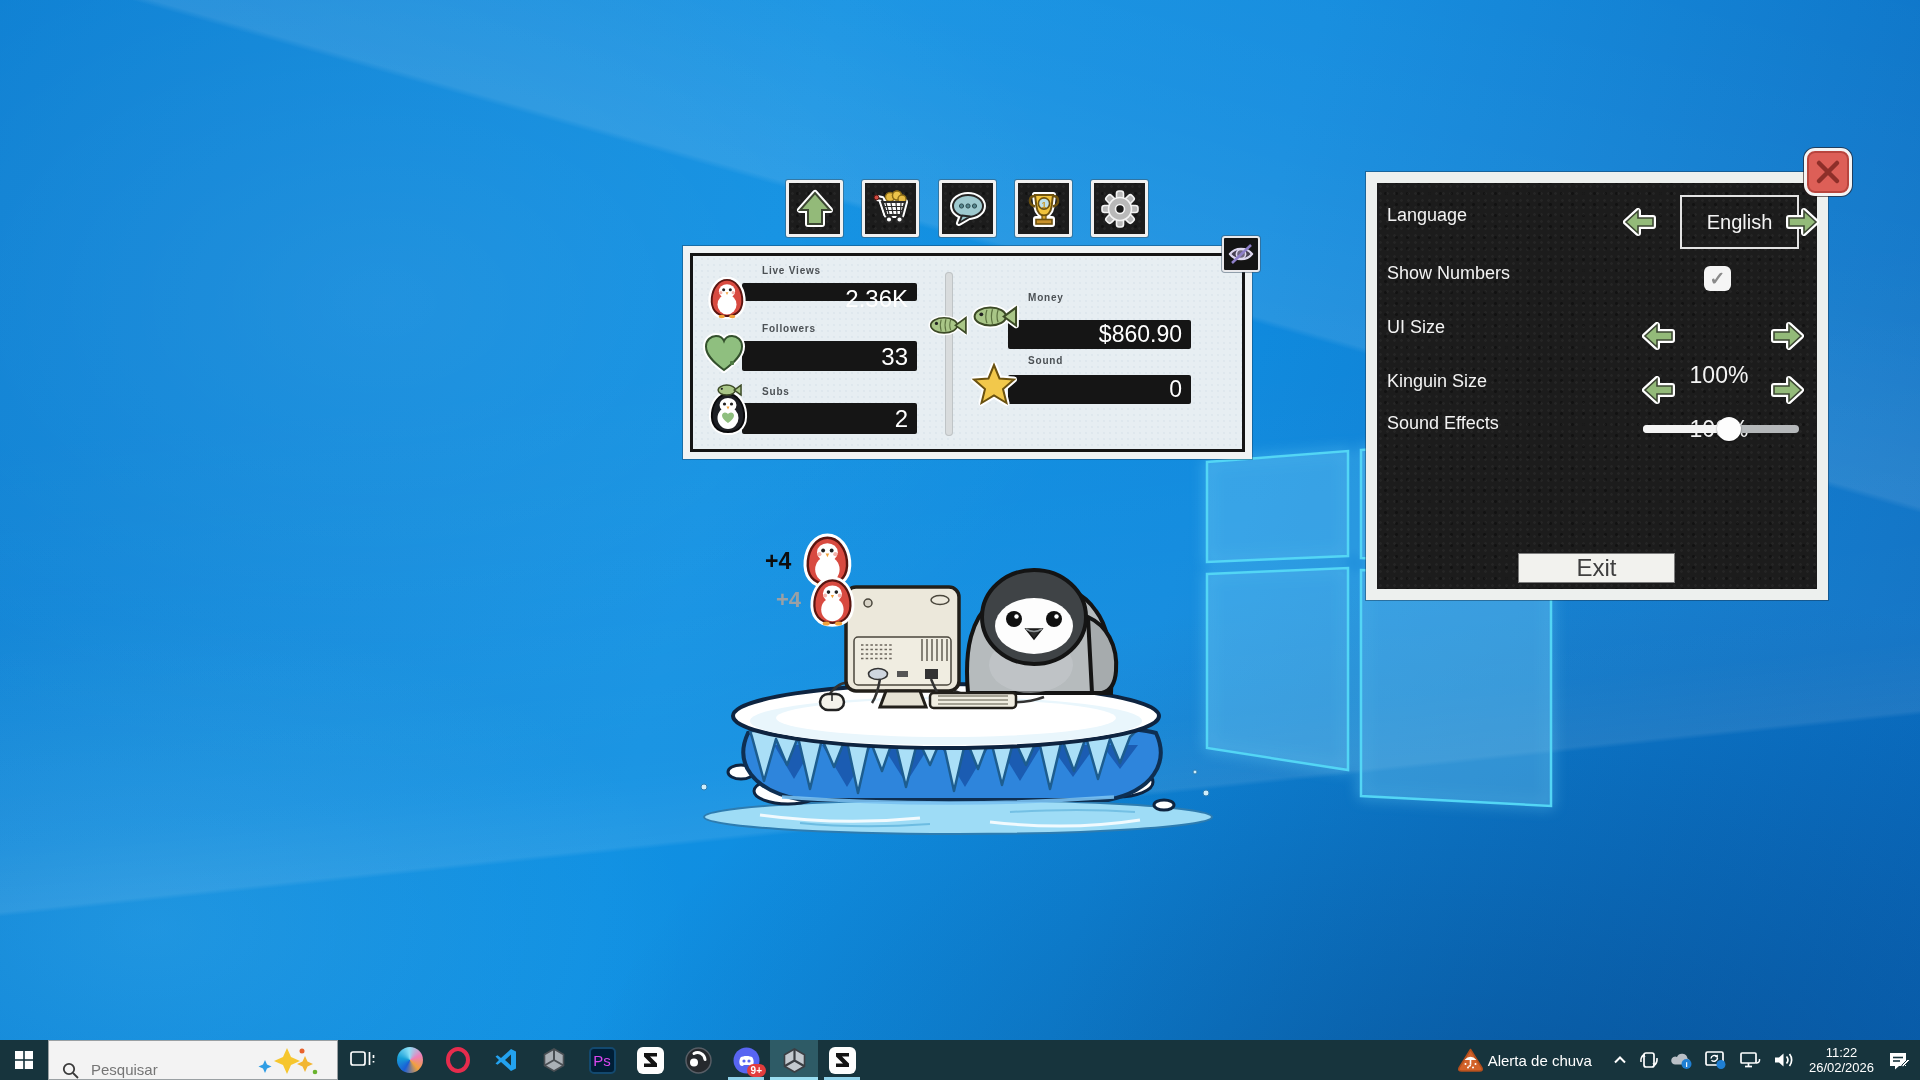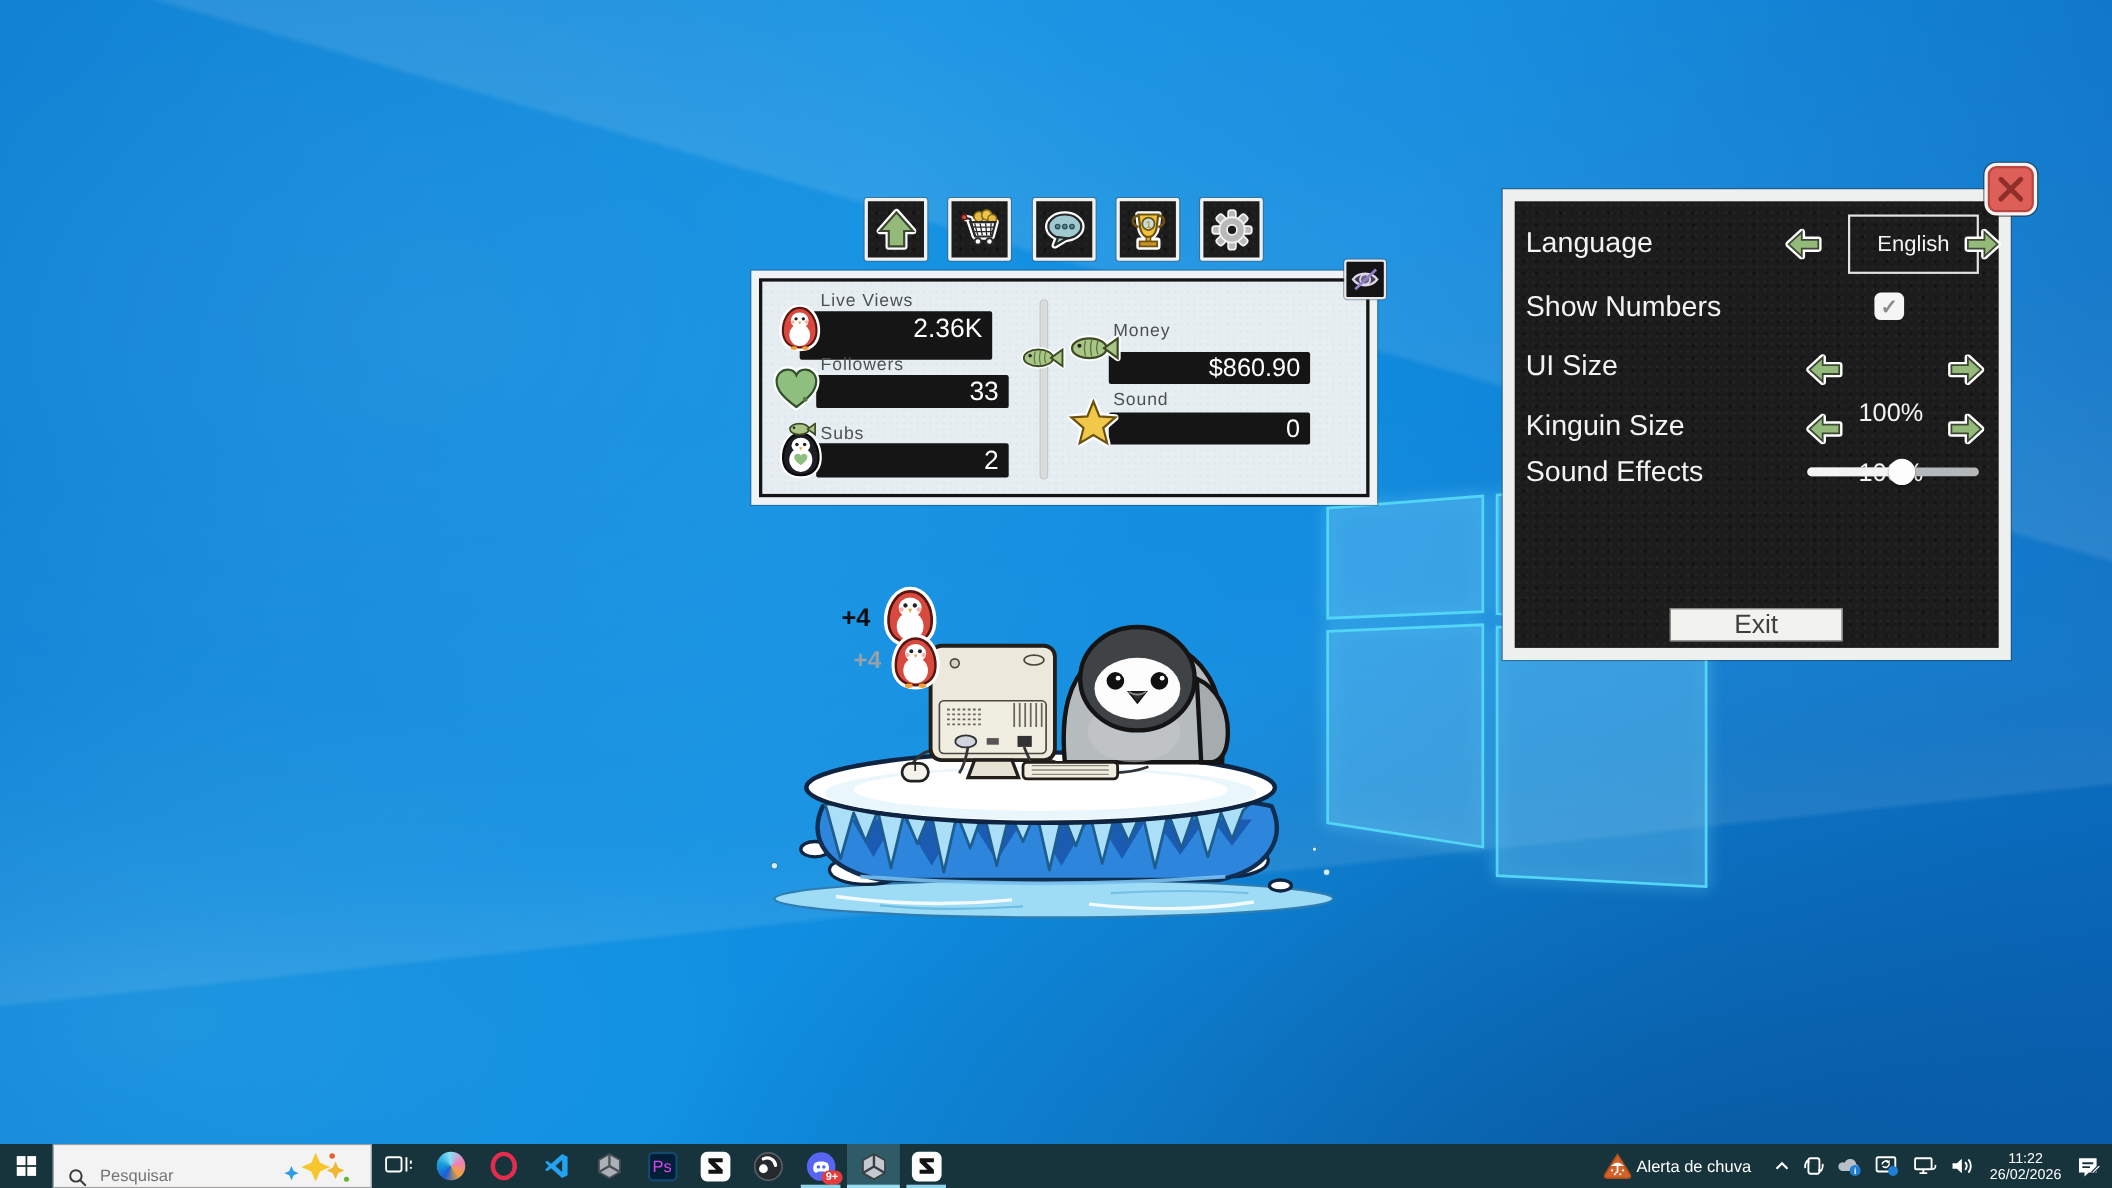--- a/index.html
+++ b/index.html
@@ -32,31 +32,31 @@
     background-size:6px 6px;}
 
   
   .toolbtn{position:absolute;top:180px;width:57px;height:57px;border:3px solid #f1f1f1;
     border-radius:2px;display:flex;align-items:center;justify-content:center;
     box-shadow:0 0 0 1px rgba(60,90,110,.55);cursor:pointer;}
 
   
   .stats{left:690px;top:253px;width:555px;height:199px;border:3px solid #141414;
     box-shadow:0 0 0 7px #f0f3f4, 0 0 0 8px rgba(20,40,60,.35);}
-  .slabel{position:absolute;font-size:16px;font-weight:400;color:#4b5054;letter-spacing:.8px;}
+  .slabel{position:absolute;font-size:10px;font-weight:700;color:#4b5054;letter-spacing:.8px;margin-left:16px;}
   .bar{position:absolute;background:#151515;color:#fff;text-align:right;padding-right:9px;border-radius:2px;}
   .bar.big{font-size:24px;line-height:31px;}
   .bar.sm{font-size:23px;line-height:29px;}
   .divider{position:absolute;left:252px;top:16px;width:8px;height:164px;background:#d9dcdd;
     border-radius:4px;box-shadow:inset 0 0 0 1px #bfc4c6;}
 
   
   .settings{left:1366px;top:172px;width:462px;height:428px;border:11px solid #edf0ee;
     box-shadow:0 0 0 1px rgba(20,40,60,.4);}
-  .set-label{position:absolute;left:10px;font-size:26px;color:#f3f3f3;}
+  .set-label{position:absolute;left:10px;font-size:18px;color:#f3f3f3;}
   .valbox{position:absolute;border:2px solid #e3e3e3;color:#f4f4f4;font-size:20px;
     display:flex;align-items:center;justify-content:center;margin-left:20px;}
   .pctval{position:absolute;color:#f4f4f4;font-size:23px;width:84px;text-align:center;margin-top:40px;}
   .checkbox{position:absolute;width:27px;height:25px;background:#f5f5f5;border-radius:6px;
     display:flex;align-items:center;justify-content:center;color:#8a8a8a;font-size:19px;font-weight:700;cursor:pointer;}
   .slider-track{position:absolute;width:156px;height:8px;background:#b5b8ba;border-radius:4px;cursor:pointer;}
   .slider-fill{position:absolute;left:0;top:0;height:8px;background:#f4f4f4;border-radius:4px 0 0 4px;}
   .slider-thumb{position:absolute;right:-12px;top:-8px;width:24px;height:24px;background:#fdfdfd;
     border-radius:50%;box-shadow:0 1px 2px rgba(0,0,0,.45);}
   .exitbtn{position:absolute;left:141px;top:370px;width:157px;height:30px;background:#f2f2ee;
@@ -209,21 +209,21 @@
         <rect x="3" y="17.5" width="9" height="7" rx="2.5" transform="rotate(45 21 21)"></rect>
         <rect x="30" y="17.5" width="9" height="7" rx="2.5" transform="rotate(45 21 21)"></rect>
         <circle cx="21" cy="21" r="11.5"></circle>
       </g>
       <circle cx="21" cy="21" r="4.5" fill="#1b1b1b" stroke="#f3f3f3" stroke-width="1.6"></circle>
     </svg>
   </div>
 
   <div class="abs stats paper">
     <span class="slabel" style="left:53px;top:9px">Live Views</span>
-    <div class="bar big" style="left:34px;top:27px;width:175px;height:44px">2.36K</div>
+    <div class="bar big" style="left:49px;top:27px;width:175px;height:18px">2.36K</div>
     <svg class="abs" style="left:15px;top:21px" width="40" height="46">
       <use href="#redpenguin" transform="scale(0.95)"></use>
     </svg>
 
     <span class="slabel" style="left:53px;top:67px">Followers</span>
     <div class="bar big" style="left:49px;top:85px;width:175px;height:30px">33</div>
     <svg class="abs" style="left:10px;top:76px" width="44" height="44">
       <path d="M21,38 C10,30 3,23 3,14.5 C3,8 8,4 13,4 C17,4 20,6.5 21,9 C22,6.5 25,4 29,4 C34,4 39,8 39,14.5 C39,23 32,30 21,38 Z" fill="#fff" stroke="#fff" stroke-width="6" stroke-linejoin="round"></path>
       <path d="M21,38 C10,30 3,23 3,14.5 C3,8 8,4 13,4 C17,4 20,6.5 21,9 C22,6.5 25,4 29,4 C34,4 39,8 39,14.5 C39,23 32,30 21,38 Z" fill="#8fbf7f" stroke="#33502c" stroke-width="2"></path>
       <path d="M27,31 L31,31 M29,29 L29,33" stroke="#4e7a42" stroke-width="3"></path>

